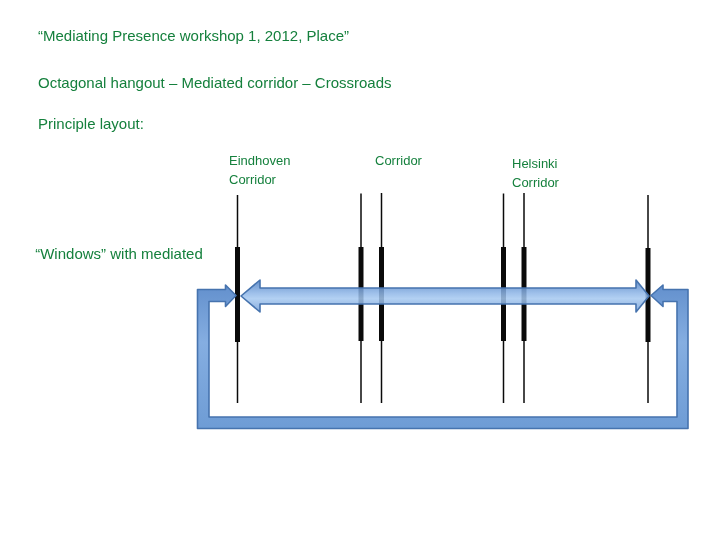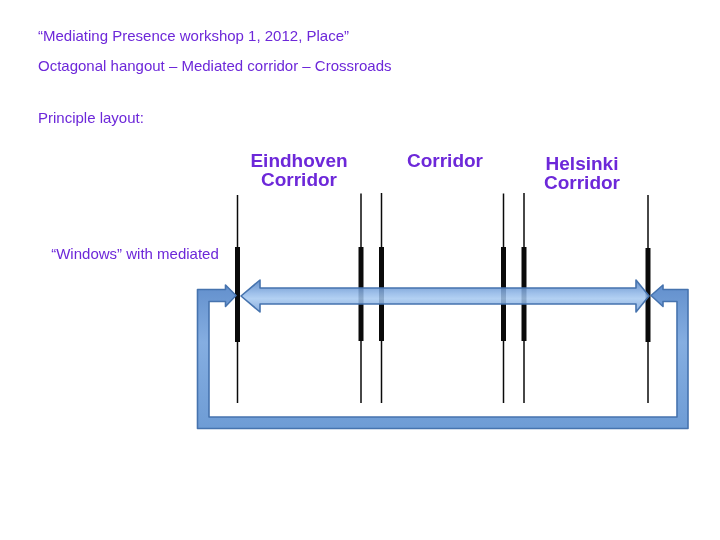--- a/index.html
+++ b/index.html
@@ -2,38 +2,37 @@
 <html><head>
 <meta charset="utf-8">
 <style>
   html,body{margin:0;padding:0;background:#888;}
   .slide{
     position:relative;
     width:720px;height:540px;
     background:#ffffff;
     overflow:hidden;
     font-family:"Liberation Sans", sans-serif;
-    color:#6d28d9;
+    color:#15803d;
   }
   .abs{position:absolute;}
   .title-line{
     left:38px;
     font-size:15px;
     line-height:19px;
     white-space:nowrap;
   }
   .corridor-label{
     width:140px;
-    text-align:center;
-    font-size:19px;
+    text-align:left;
+    font-size:13px;
     line-height:19px;
-    font-weight:bold;
   }
   .annotation{
-    left:16px;
+    left:0;
     width:238px;
     text-align:center;
     font-size:15px;
     line-height:21px;
   }
   svg.diagram{position:absolute;left:0;top:0;}
 </style>
 </head>
 <body>
 
@@ -71,22 +70,22 @@
       <line x1="524" y1="247" x2="524" y2="341"></line>
       <line x1="648" y1="248" x2="648" y2="342"></line>
     </g>
 
     <polygon points="236,295.5 225.5,285 225.5,289.5 197.5,289.5 197.5,428.5 688,428.5 688,289.5 663,289.5 663,285 651,295.5 663,306.5 663,301.5 677,301.5 677,417 209,417 209,301.5 225.5,301.5 225.5,306.5" fill="url(#loopGrad)" stroke="#4673ae" stroke-width="1.6" stroke-linejoin="round"></polygon>
 
     <polygon points="241,296 260,280 260,288 636,288 636,280 649,296 636,312 636,304 260,304 260,312" fill="url(#bigGrad)" fill-opacity="0.85" stroke="#4673ae" stroke-width="1.6" stroke-linejoin="round"></polygon>
   </svg>
 
   <div class="abs title-line" style="top:26px;">“Mediating Presence workshop 1, 2012, Place”</div>
-  <div class="abs title-line" style="top:56px;">Octagonal hangout – Mediated corridor – Crossroads</div>
-  <div class="abs title-line" style="top:108px;">Principle layout:</div>
+  <div class="abs title-line" style="top:73px;">Octagonal hangout – Mediated corridor – Crossroads</div>
+  <div class="abs title-line" style="top:114px;">Principle layout:</div>
 
   <div class="abs corridor-label" style="left:229px;top:151px;">
     <div>Eindhoven</div>
     <div>Corridor</div>
   </div>
   <div class="abs corridor-label" style="left:375px;top:151px;">
     <div>Corridor</div>
   </div>
   <div class="abs corridor-label" style="left:512px;top:154px;">
     <div>Helsinki</div>

